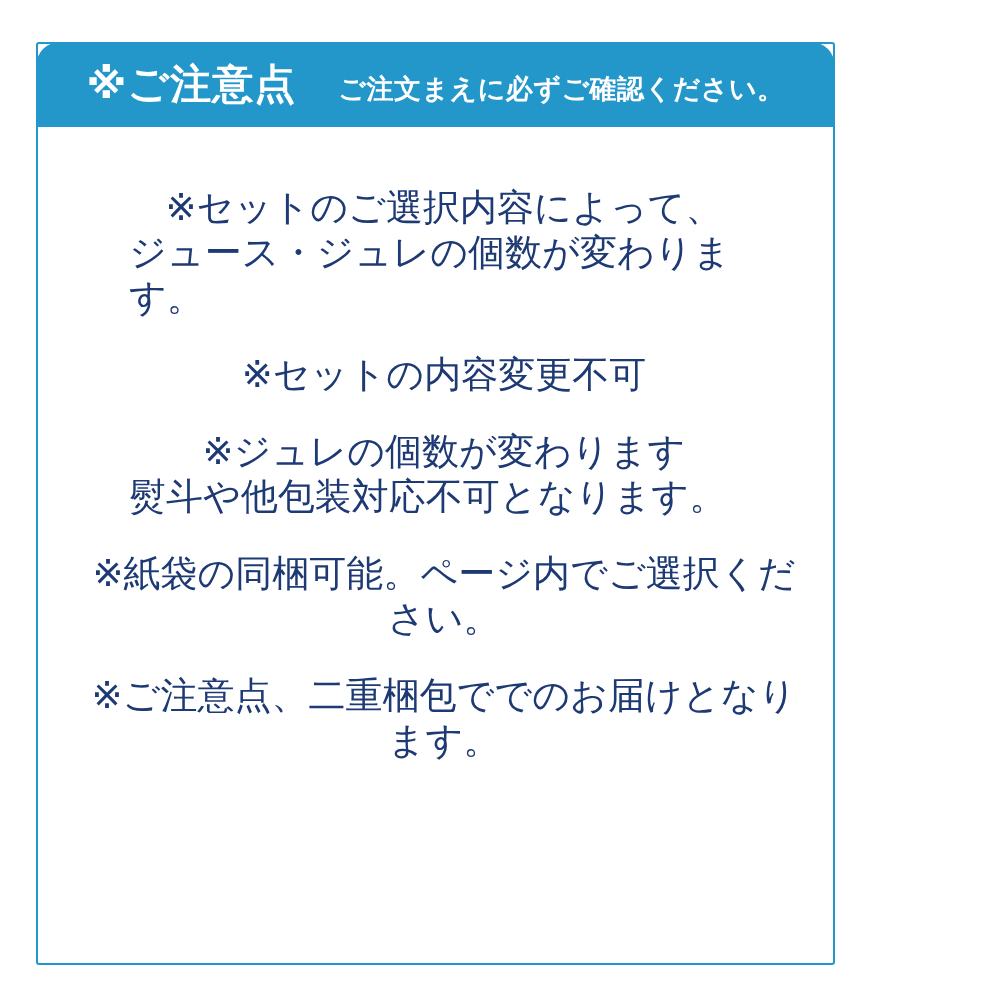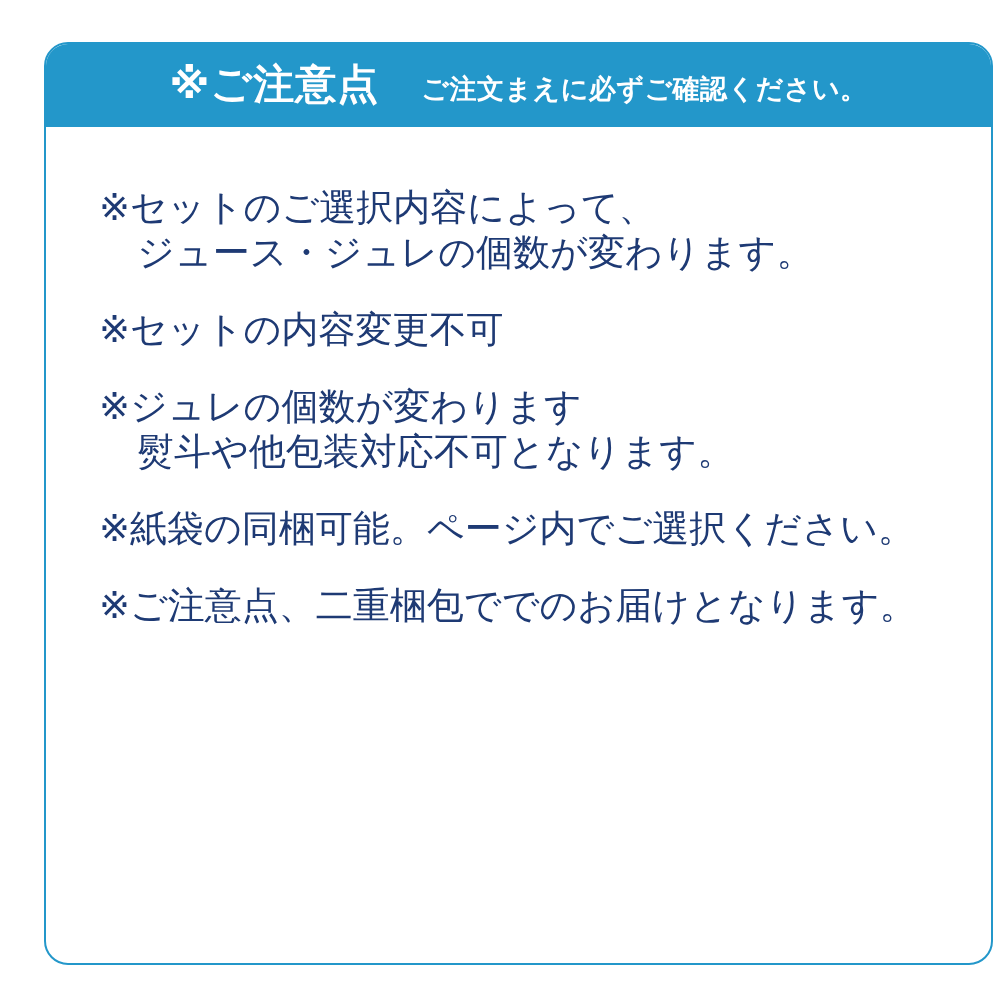--- a/index.html
+++ b/index.html
@@ -17,27 +17,27 @@
     font-family: "DejaVu Sans", sans-serif;
   }
   .page {
     position: relative;
     width: 1000px;
     height: 1000px;
     background: var(--background);
   }
   .panel {
     position: absolute;
-    left: 44px;
+    left: 36px;
     top: 42px;
-    width: 949px;
+    width: 799px;
     height: 923px;
     background: var(--background);
     border: 2px solid var(--accent);
-    border-radius: 24px;
+    border-radius: 3px;
     overflow: hidden;
   }
   .panel-header {
     height: 85px;
     margin: -2px -2px 0 -2px;
     background: var(--accent);
     border-radius: 24px 24px 0 0;
     display: flex;
     align-items: center;
     justify-content: center;
@@ -65,21 +65,21 @@
   }
   .note {
     margin: 0 0 32px 0;
     padding-left: 38px;
     font-size: 37px;
     line-height: 45px;
     font-weight: normal;
     letter-spacing: 0;
   }
   .note .line { display: block; }
-  .note .line:first-child { margin-left: -38px; }
+  .note .line:first-child { margin-left: -38px; text-align: center; }
 </style>
 </head>
 <body>
 
 <div class="page">
   <div class="panel">
 
     <div class="panel-header">
       <div class="header-inner">
         <span class="header-title">※ご注意点</span><span class="header-subtitle">ご注文まえに必ずご確認ください。</span>

